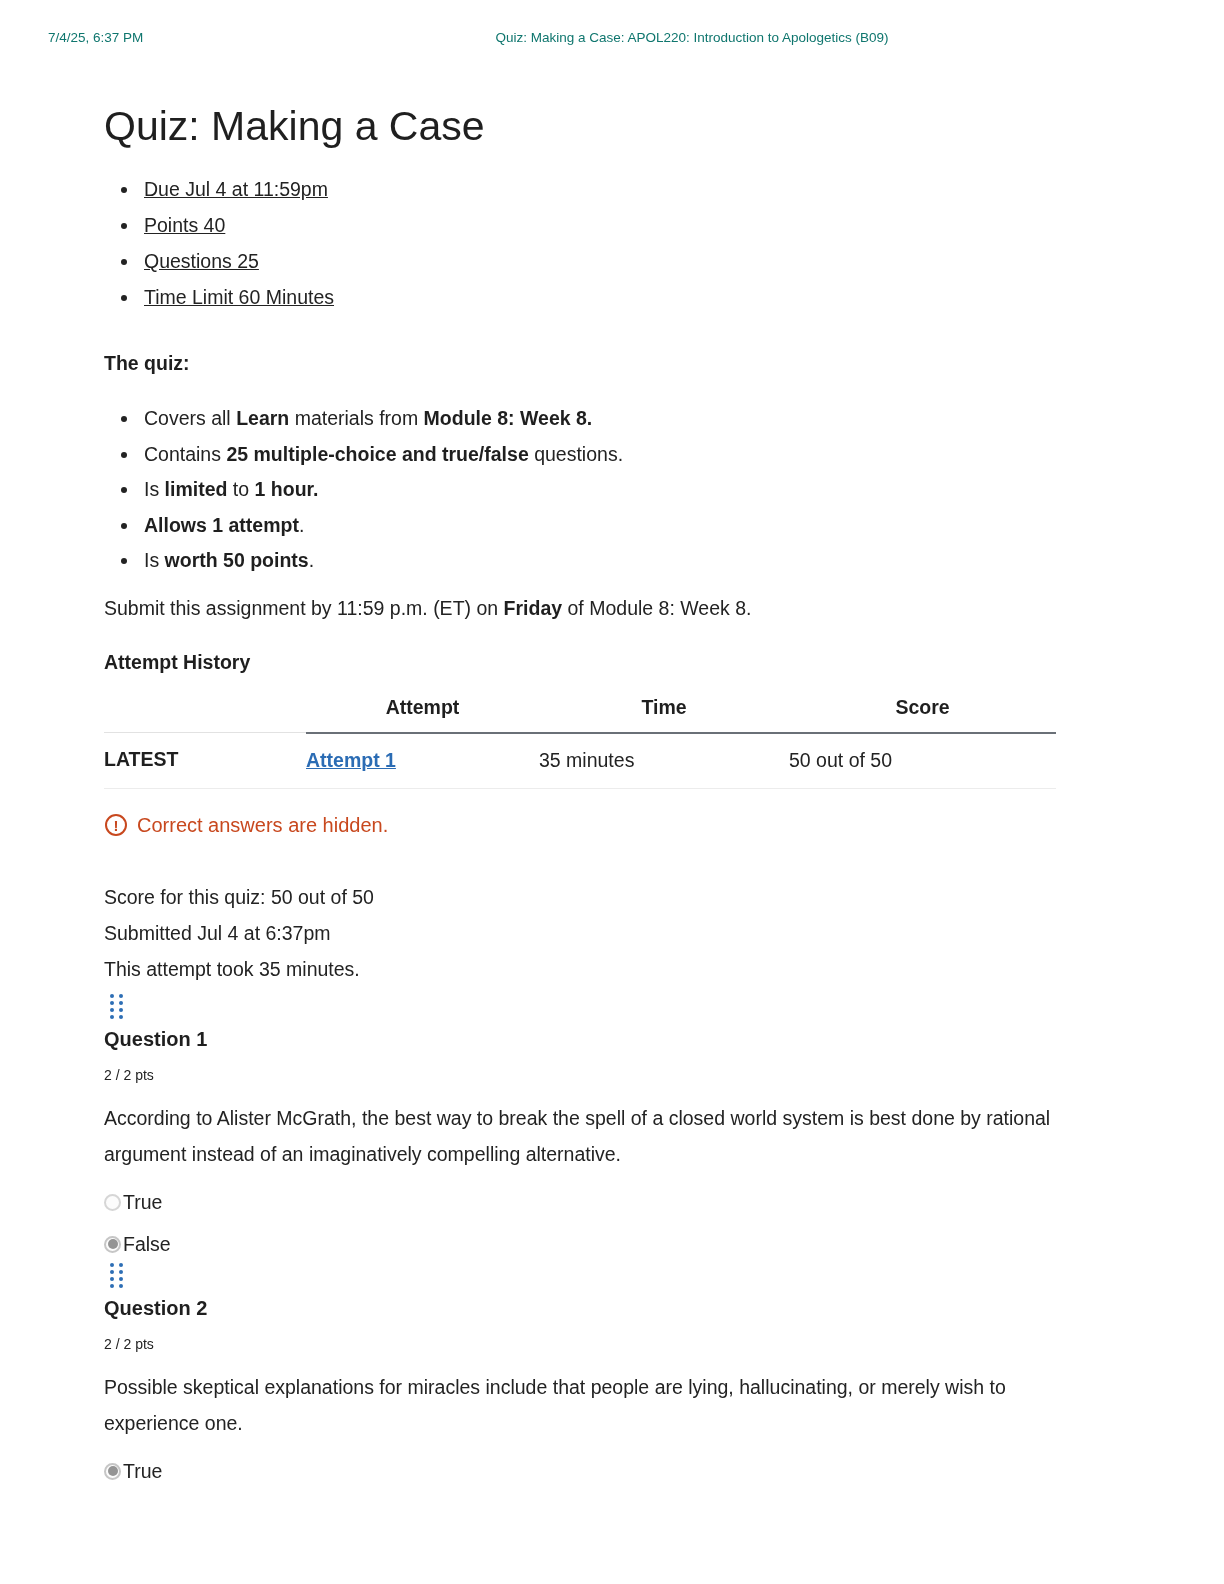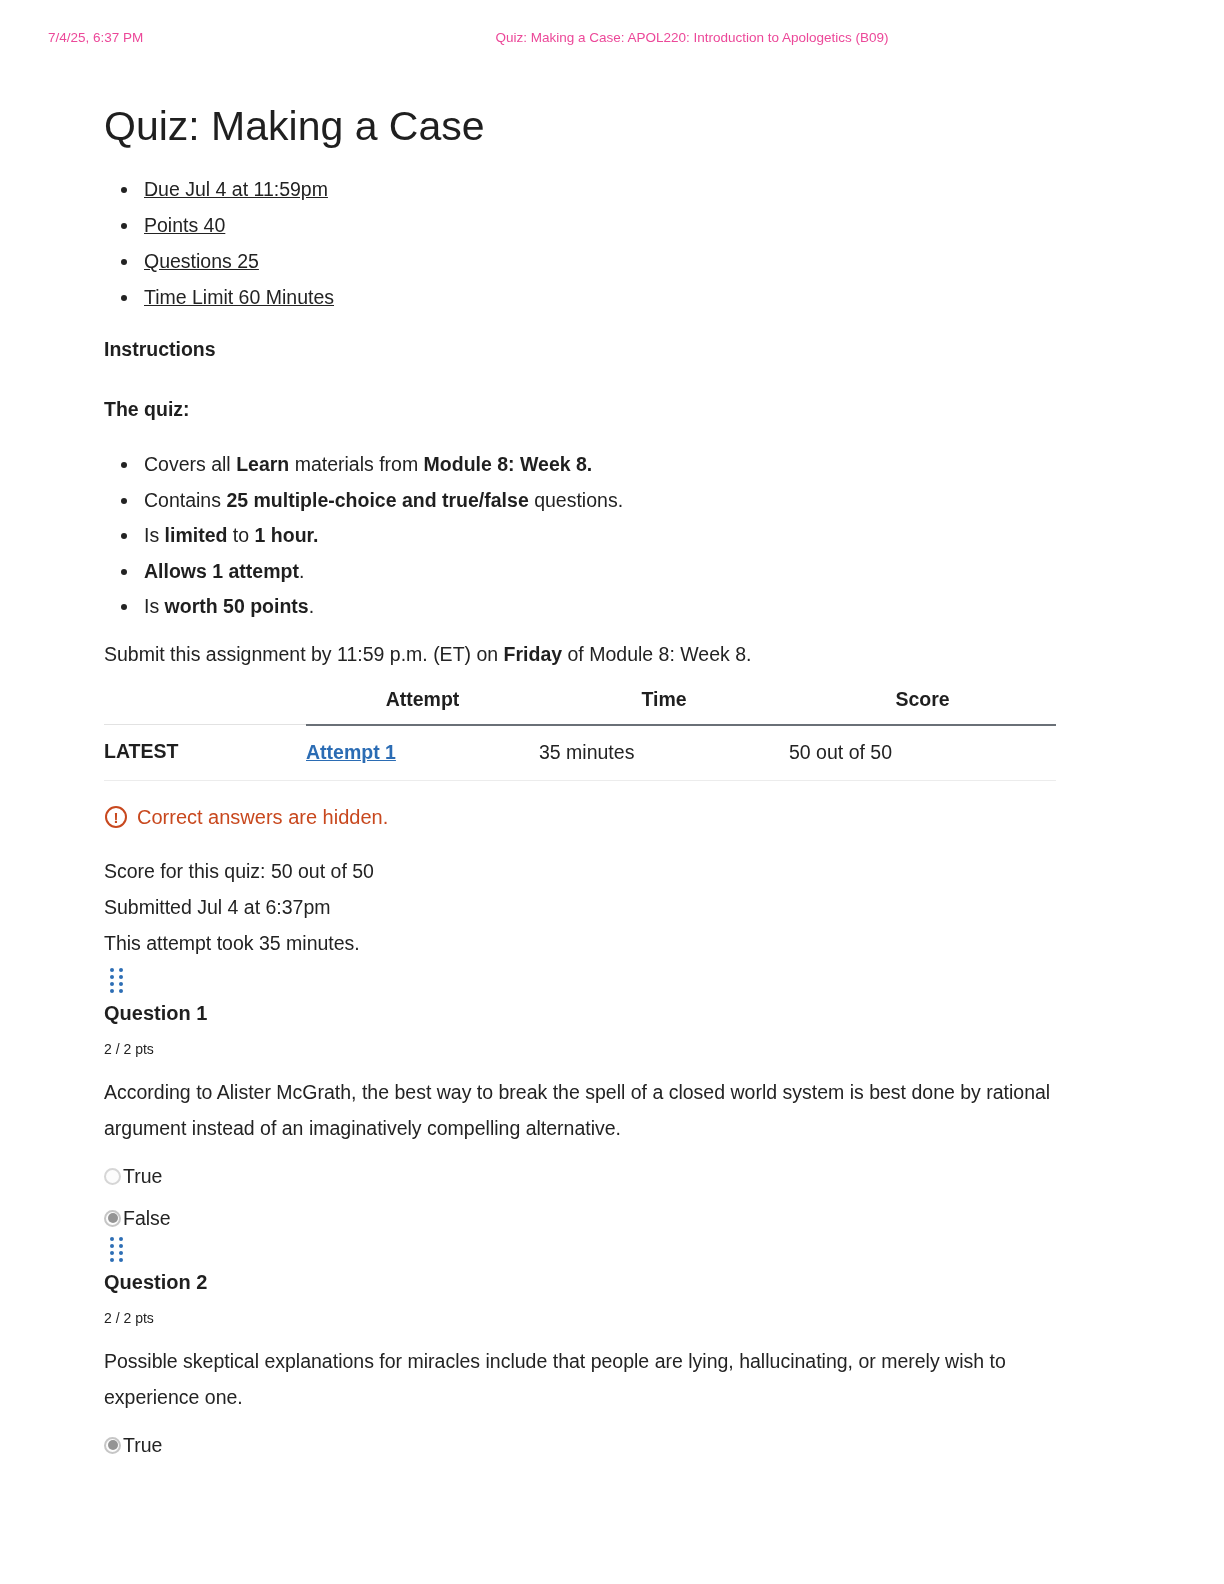--- a/index.html
+++ b/index.html
@@ -6,21 +6,21 @@
   html, body { margin: 0; padding: 0; }
   body {
     width: 1224px; height: 1584px;
     background: #ffffff;
     color: #2b2b2b;
     font-family: "Liberation Sans", "DejaVu Sans", sans-serif;
     overflow: hidden;
   }
 
   
-  .print-header { position: relative; height: 46px; font-size: 13.5px; color: #ec4899; }
+  .print-header { position: relative; height: 46px; font-size: 13.5px; color: #0f766e; }
   .ph-date  { position: absolute; left: 48px; top: 30px; }
   .ph-title { position: absolute; left: calc(50% + 80px); transform: translateX(-50%); top: 30px; white-space: nowrap; }
 
   
   .content { padding: 0 104px; }
 
   h1.quiz-title {
     margin: 56px 0 0 0;
     font-size: 41px; font-weight: 400; color: #1f1f1f;
     line-height: 1.2; letter-spacing: 0;
@@ -79,21 +79,21 @@
     font-size: 20px; color: #c8481e;
   }
   .notice-icon {
     flex: 0 0 auto; width: 22px; height: 22px;
     border: 2.4px solid #c8481e; border-radius: 50%;
     display: inline-flex; align-items: center; justify-content: center;
     font-size: 15px; font-weight: 700; line-height: 1; color: #c8481e;
   }
 
   
-  .summary { margin-top: 24px; font-size: 19.5px; line-height: 36px; color: #232323; }
+  .summary { margin-top: 42px; font-size: 19.5px; line-height: 36px; color: #232323; }
   .summary p { margin: 0; }
 
   
   .drag-handle {
     margin-top: 7px; margin-left: 6px;
     display: grid; grid-template-columns: repeat(2, 4px);
     gap: 3px 5px; width: 13px; cursor: grab;
   }
   .drag-handle i { width: 4px; height: 4px; border-radius: 50%; background: #2d6eb5; }
 
@@ -126,34 +126,34 @@
 
   <h1 class="quiz-title">Quiz: Making a Case</h1>
 
   <ul class="meta-list">
     <li>Due Jul 4 at 11:59pm</li>
     <li>Points 40</li>
     <li>Questions 25</li>
     <li>Time Limit 60 Minutes</li>
   </ul>
 
-  <h2 class="section-heading">Instructions</h2>
 
   <p class="bold-label">The quiz:</p>
 
   <ul class="details-list">
     <li class="rich"><span>Covers all </span><b>Learn</b><span> materials from </span><b>Module 8: Week 8.</b></li>
     <li class="rich"><span>Contains </span><b>25 multiple-choice and true/false</b><span> questions.</span></li>
     <li class="rich"><span>Is </span><b>limited</b><span> to </span><b>1 hour.</b></li>
     <li class="rich"><b>Allows 1 attempt</b><span>.</span></li>
     <li class="rich"><span>Is </span><b>worth 50 points</b><span>.</span></li>
   </ul>
 
   <p class="submit-line rich"><span>Submit this assignment by 11:59 p.m. (ET) on </span><b>Friday</b><span> of Module 8: Week 8.</span></p>
 
+  <h2 class="section-heading attempt-heading">Attempt History</h2>
 
   <table class="attempt-table">
     <colgroup>
         <col class="c0">
         <col class="c1">
         <col class="c2">
         <col class="c3">
       </colgroup>
     <thead>
       <tr>

